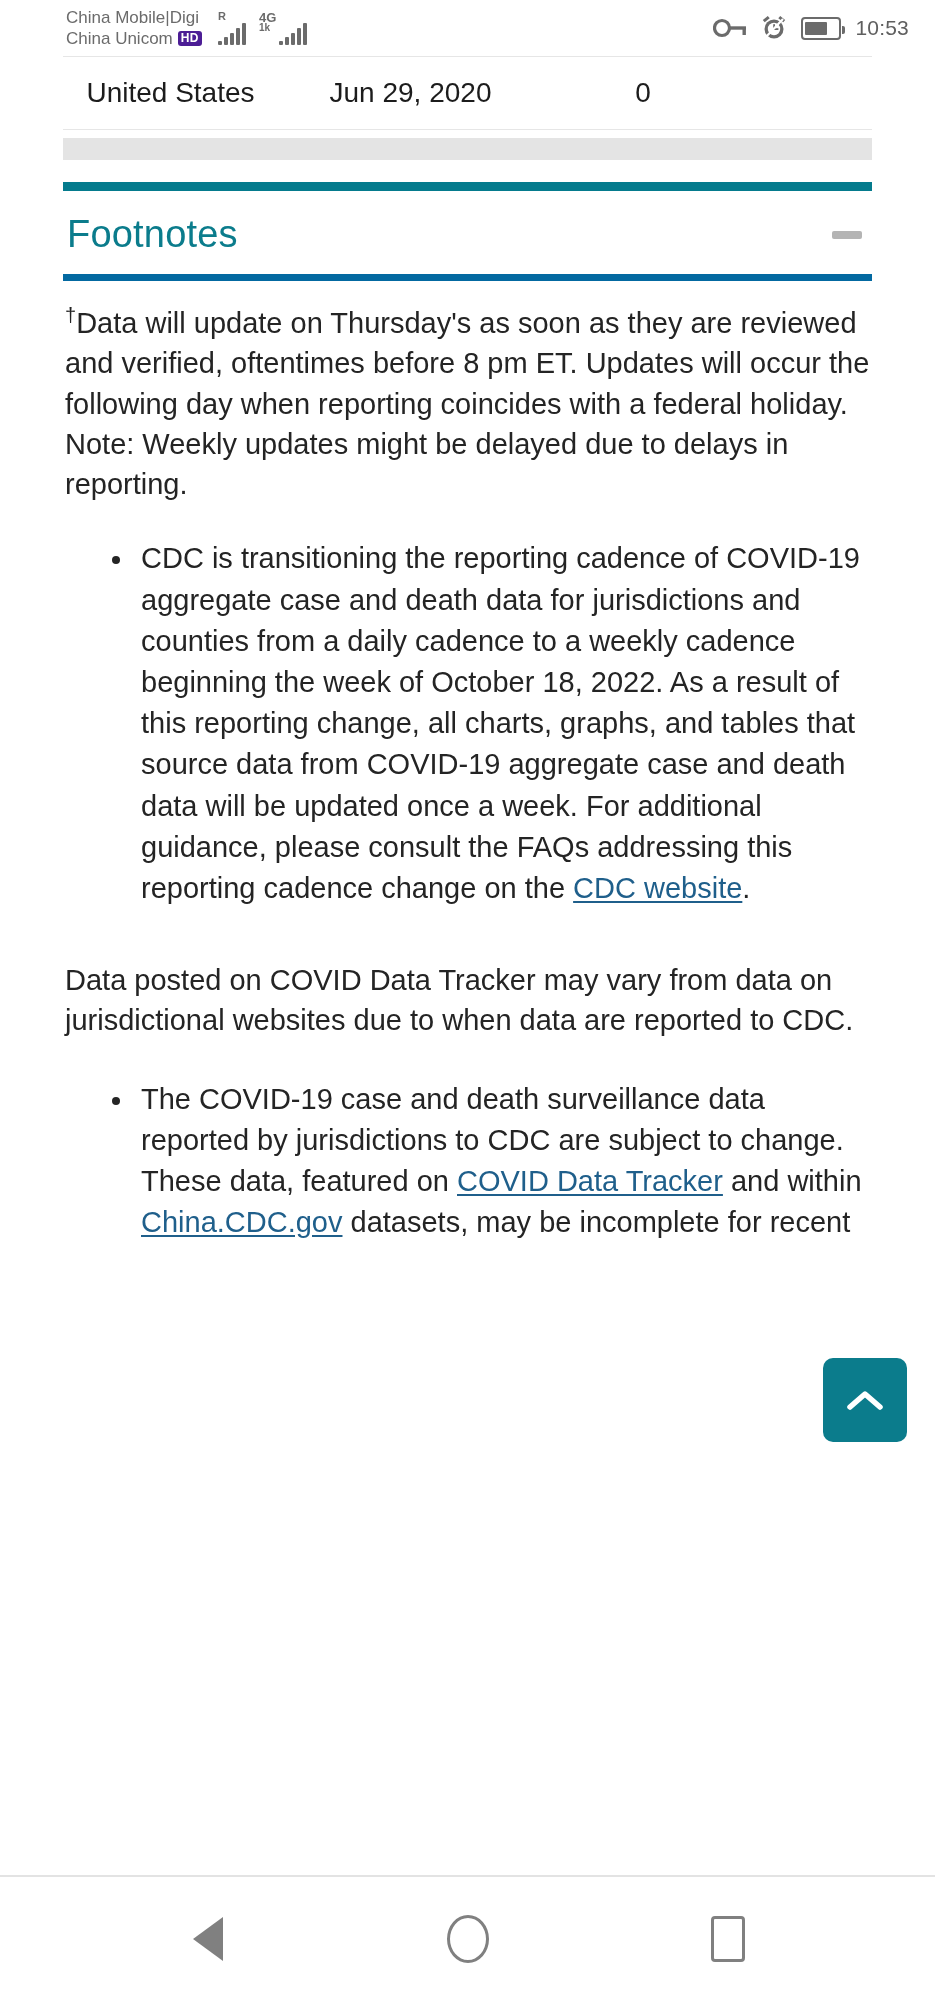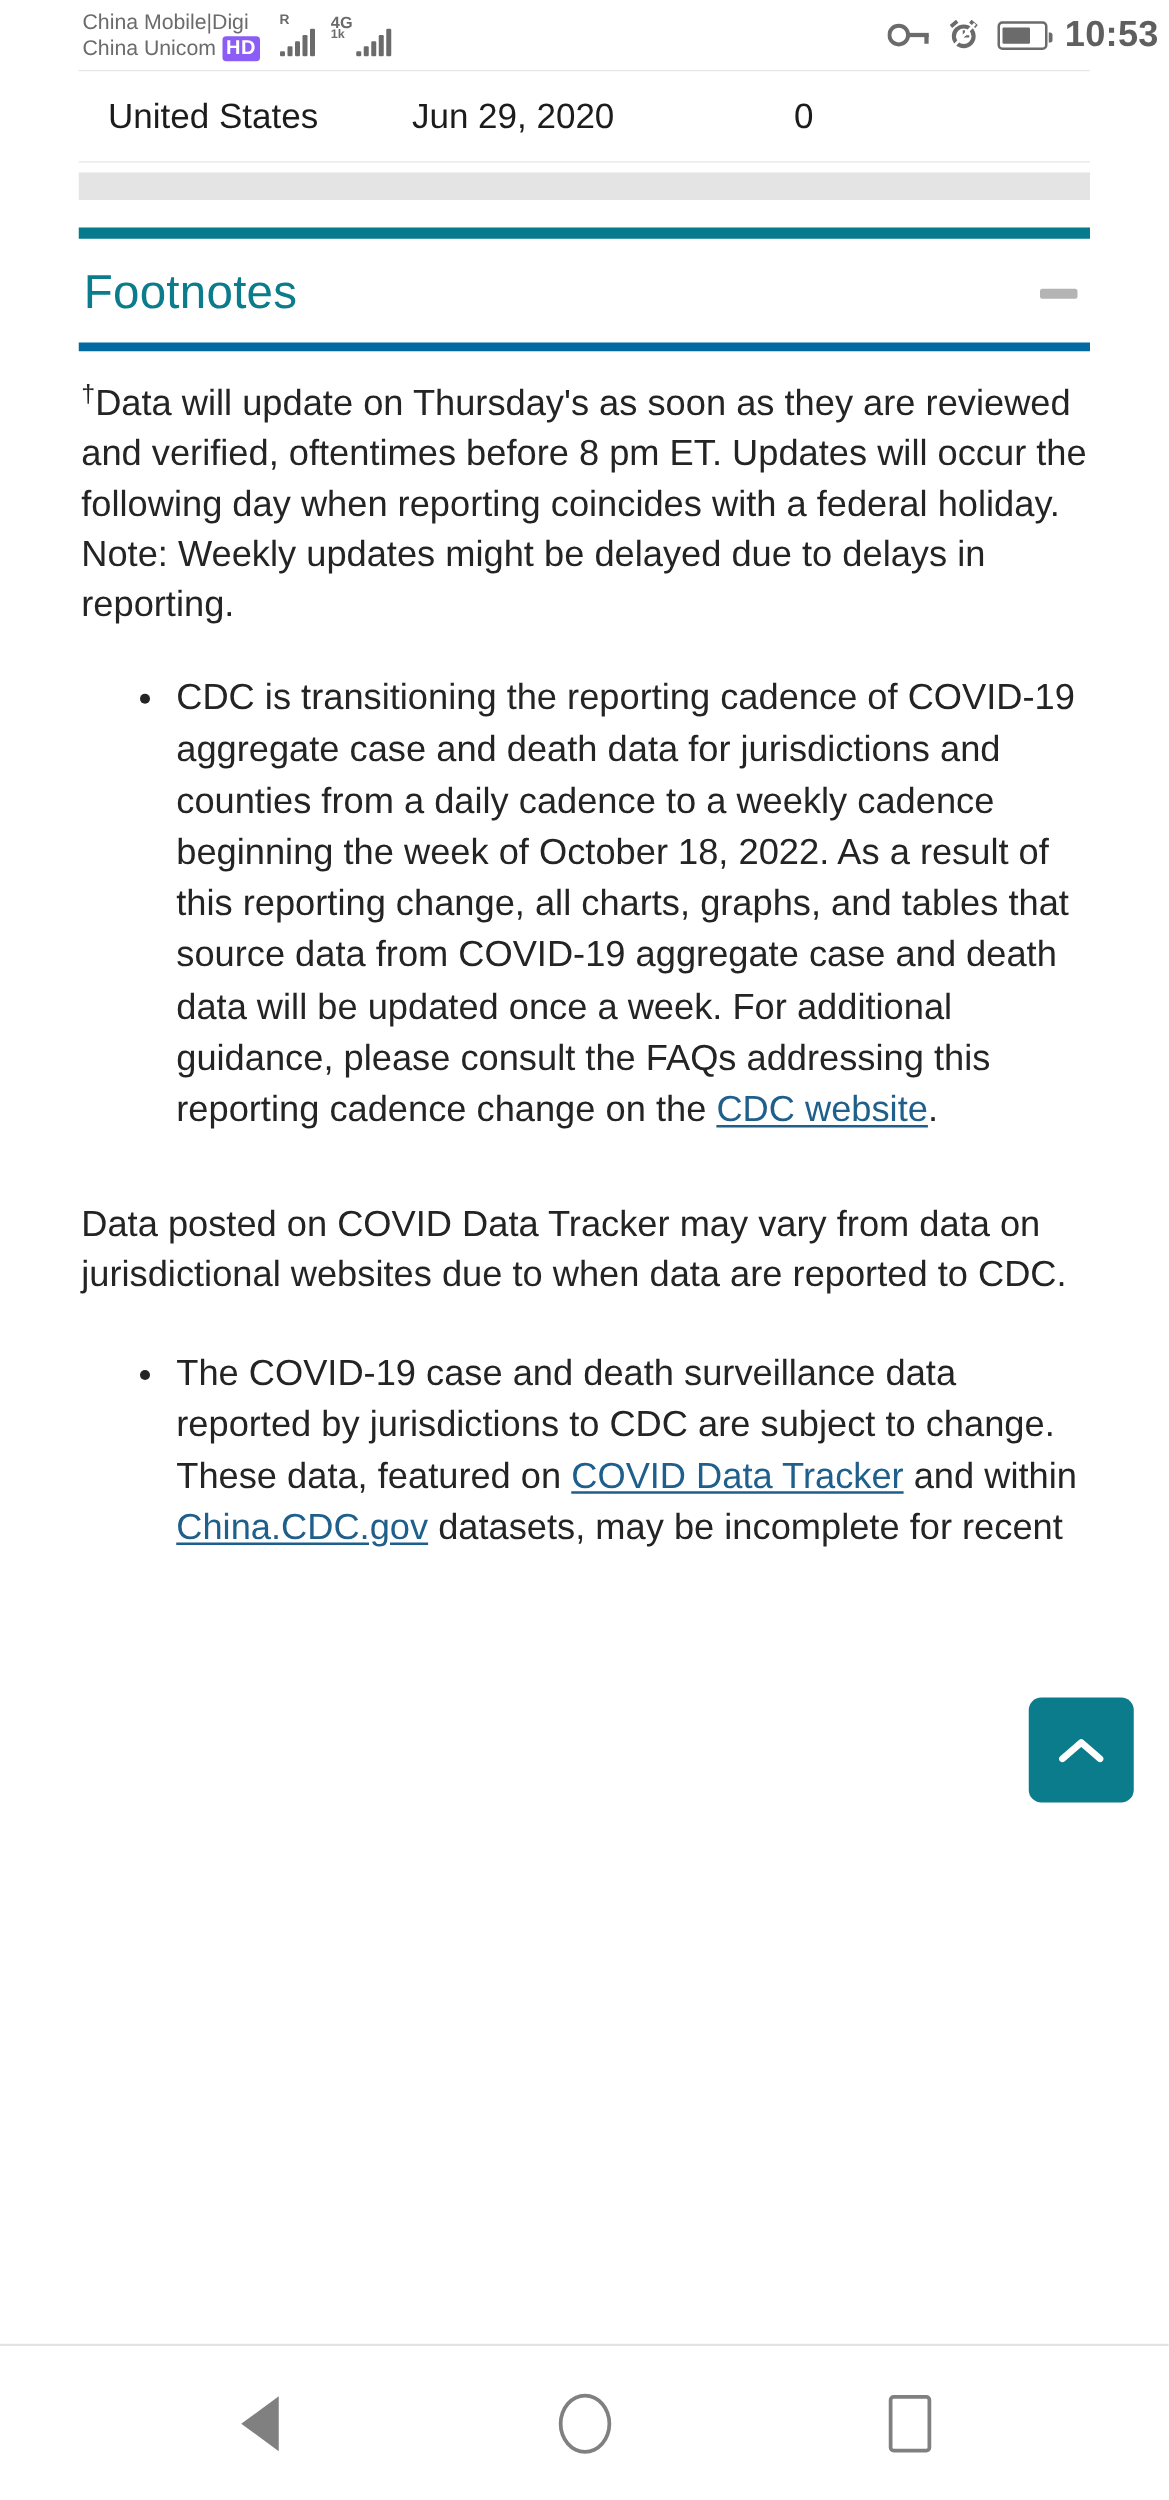--- a/index.html
+++ b/index.html
@@ -9,35 +9,35 @@
     font-family: "Liberation Sans", sans-serif;
     overflow: hidden;
   }
 
   
   .statusbar {
     position: absolute; top: 0; left: 0;
     width: 935px; height: 56px;
     background: #ffffff;
     display: flex; align-items: center;
-    padding: 0 8px 0 66px;
+    padding: 0 26px 0 66px;
   }
   .carrier {
     display: flex; flex-direction: column;
     justify-content: center;
     line-height: 1.25;
     color: #6b6b6b;
     font-size: 17px;
     white-space: nowrap;
   }
   .carrier-row { display: flex; align-items: center; gap: 5px; }
   .hd-badge {
     display: inline-block;
-    background: #8b5cf6; color: #ffffff;
-    font-size: 16px; font-weight: bold;
+    background: #4c1d95; color: #ffffff;
+    font-size: 12px; font-weight: bold;
     border-radius: 3px;
     padding: 0px 3px 1px 3px;
     line-height: 1.2;
     letter-spacing: 0.4px;
   }
   .signals { display: flex; align-items: flex-end; gap: 13px; margin-left: 16px; }
   .sig-group { position: relative; display: flex; align-items: flex-end; height: 34px; }
   .sig-label {
     position: absolute; top: 0px; left: 0px;
     font-size: 11px; color: #6b6b6b; line-height: 1;
@@ -71,21 +71,21 @@
   .battery::after {
     content: ""; position: absolute;
     right: -6px; top: 7px;
     width: 3px; height: 8px;
     background: #6b6b6b; border-radius: 0 2px 2px 0;
   }
   .battery-fill {
     margin: 2px; height: 13px; width: 22px;
     background: #6b6b6b; border-radius: 1px;
   }
-  .clock { font-size: 29px; color: #5f5f5f; letter-spacing: 0.2px; font-weight: bold; }
+  .clock { font-size: 21px; color: #5f5f5f; letter-spacing: 0.2px; }
 
   
   .page {
     position: absolute;
     top: 56px; left: 0;
     width: 935px; height: 1821px;
     background: #ffffff;
     overflow: hidden;
   }
 

